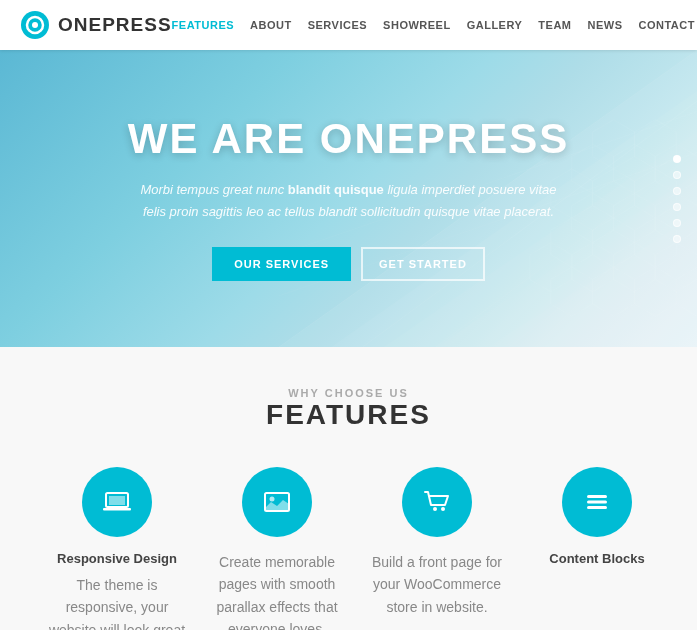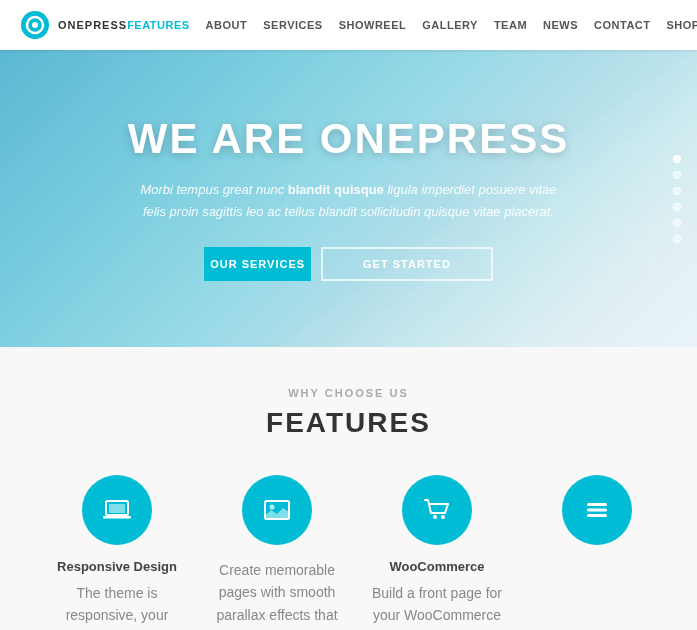--- a/index.html
+++ b/index.html
@@ -21,21 +21,21 @@
       display: flex;
       align-items: center;
       gap: 8px;
     }
     .logo-icon {
       width: 30px;
       height: 30px;
     }
     .logo-text {
       font-weight: 700;
-      font-size: 11px;
+      font-size: 19px;
       color: #333;
       letter-spacing: 1px;
     }
     .nav {
       display: flex;
       gap: 16px;
       align-items: center;
     }
     .nav a {
       text-decoration: none;
@@ -105,33 +105,33 @@
     }
     .hero-buttons {
       display: flex;
       gap: 10px;
       justify-content: center;
     }
     .btn-primary {
       background: #00bcd4;
       color: #fff;
       border: none;
-      padding: 10px 6px;
+      padding: 10px 22px;
       font-size: 11px;
       font-weight: 700;
       letter-spacing: 1px;
       text-transform: uppercase;
       cursor: pointer;
       transition: background 0.2s;
     }
     .btn-secondary {
       background: transparent;
       color: #fff;
       border: 2px solid rgba(255,255,255,0.7);
-      padding: 9px 40px;
+      padding: 9px 16px;
       font-size: 11px;
       font-weight: 700;
       letter-spacing: 1px;
       text-transform: uppercase;
       cursor: pointer;
       transition: all 0.2s;
     }
 
     
     .scroll-dots {
@@ -160,21 +160,20 @@
       background: #f8f8f8;
       padding: 40px 20px 30px;
       text-align: center;
     }
     .section-subtitle {
       font-size: 11px;
       font-weight: 600;
       letter-spacing: 2px;
       color: #aaa;
       text-transform: uppercase;
-      margin-bottom: 8px;
     }
     .section-title {
       font-size: 28px;
       font-weight: 700;
       color: #333;
       letter-spacing: 2px;
       text-transform: uppercase;
       margin-bottom: 36px;
     }
 
@@ -337,29 +336,29 @@
 
     <div class="feature-item">
       <div class="feature-icon-circle">
 
         <svg width="32" height="32" viewBox="0 0 32 32" fill="white">
           <path d="M4 6h3l3 13h14l3-9H9" fill="none" stroke="white" stroke-width="2" stroke-linecap="round" stroke-linejoin="round"></path>
           <circle cx="14" cy="23" r="2" fill="white"></circle>
           <circle cx="22" cy="23" r="2" fill="white"></circle>
         </svg>
       </div>
-      <div class="feature-name">WooCommerce</div>
       <div class="feature-desc">Build a front page for your WooCommerce store in website.</div>
     </div>
 
     <div class="feature-item">
       <div class="feature-icon-circle">
 
         <svg width="32" height="32" viewBox="0 0 32 32" fill="white">
           <rect x="6" y="9" width="20" height="3" rx="1.5" fill="white"></rect>
           <rect x="6" y="14.5" width="20" height="3" rx="1.5" fill="white"></rect>
           <rect x="6" y="20" width="20" height="3" rx="1.5" fill="white"></rect>
         </svg>
       </div>
+      <div class="feature-name">Content Blocks</div>
     </div>
 
   </div>
 </section>
 
 </body></html>

